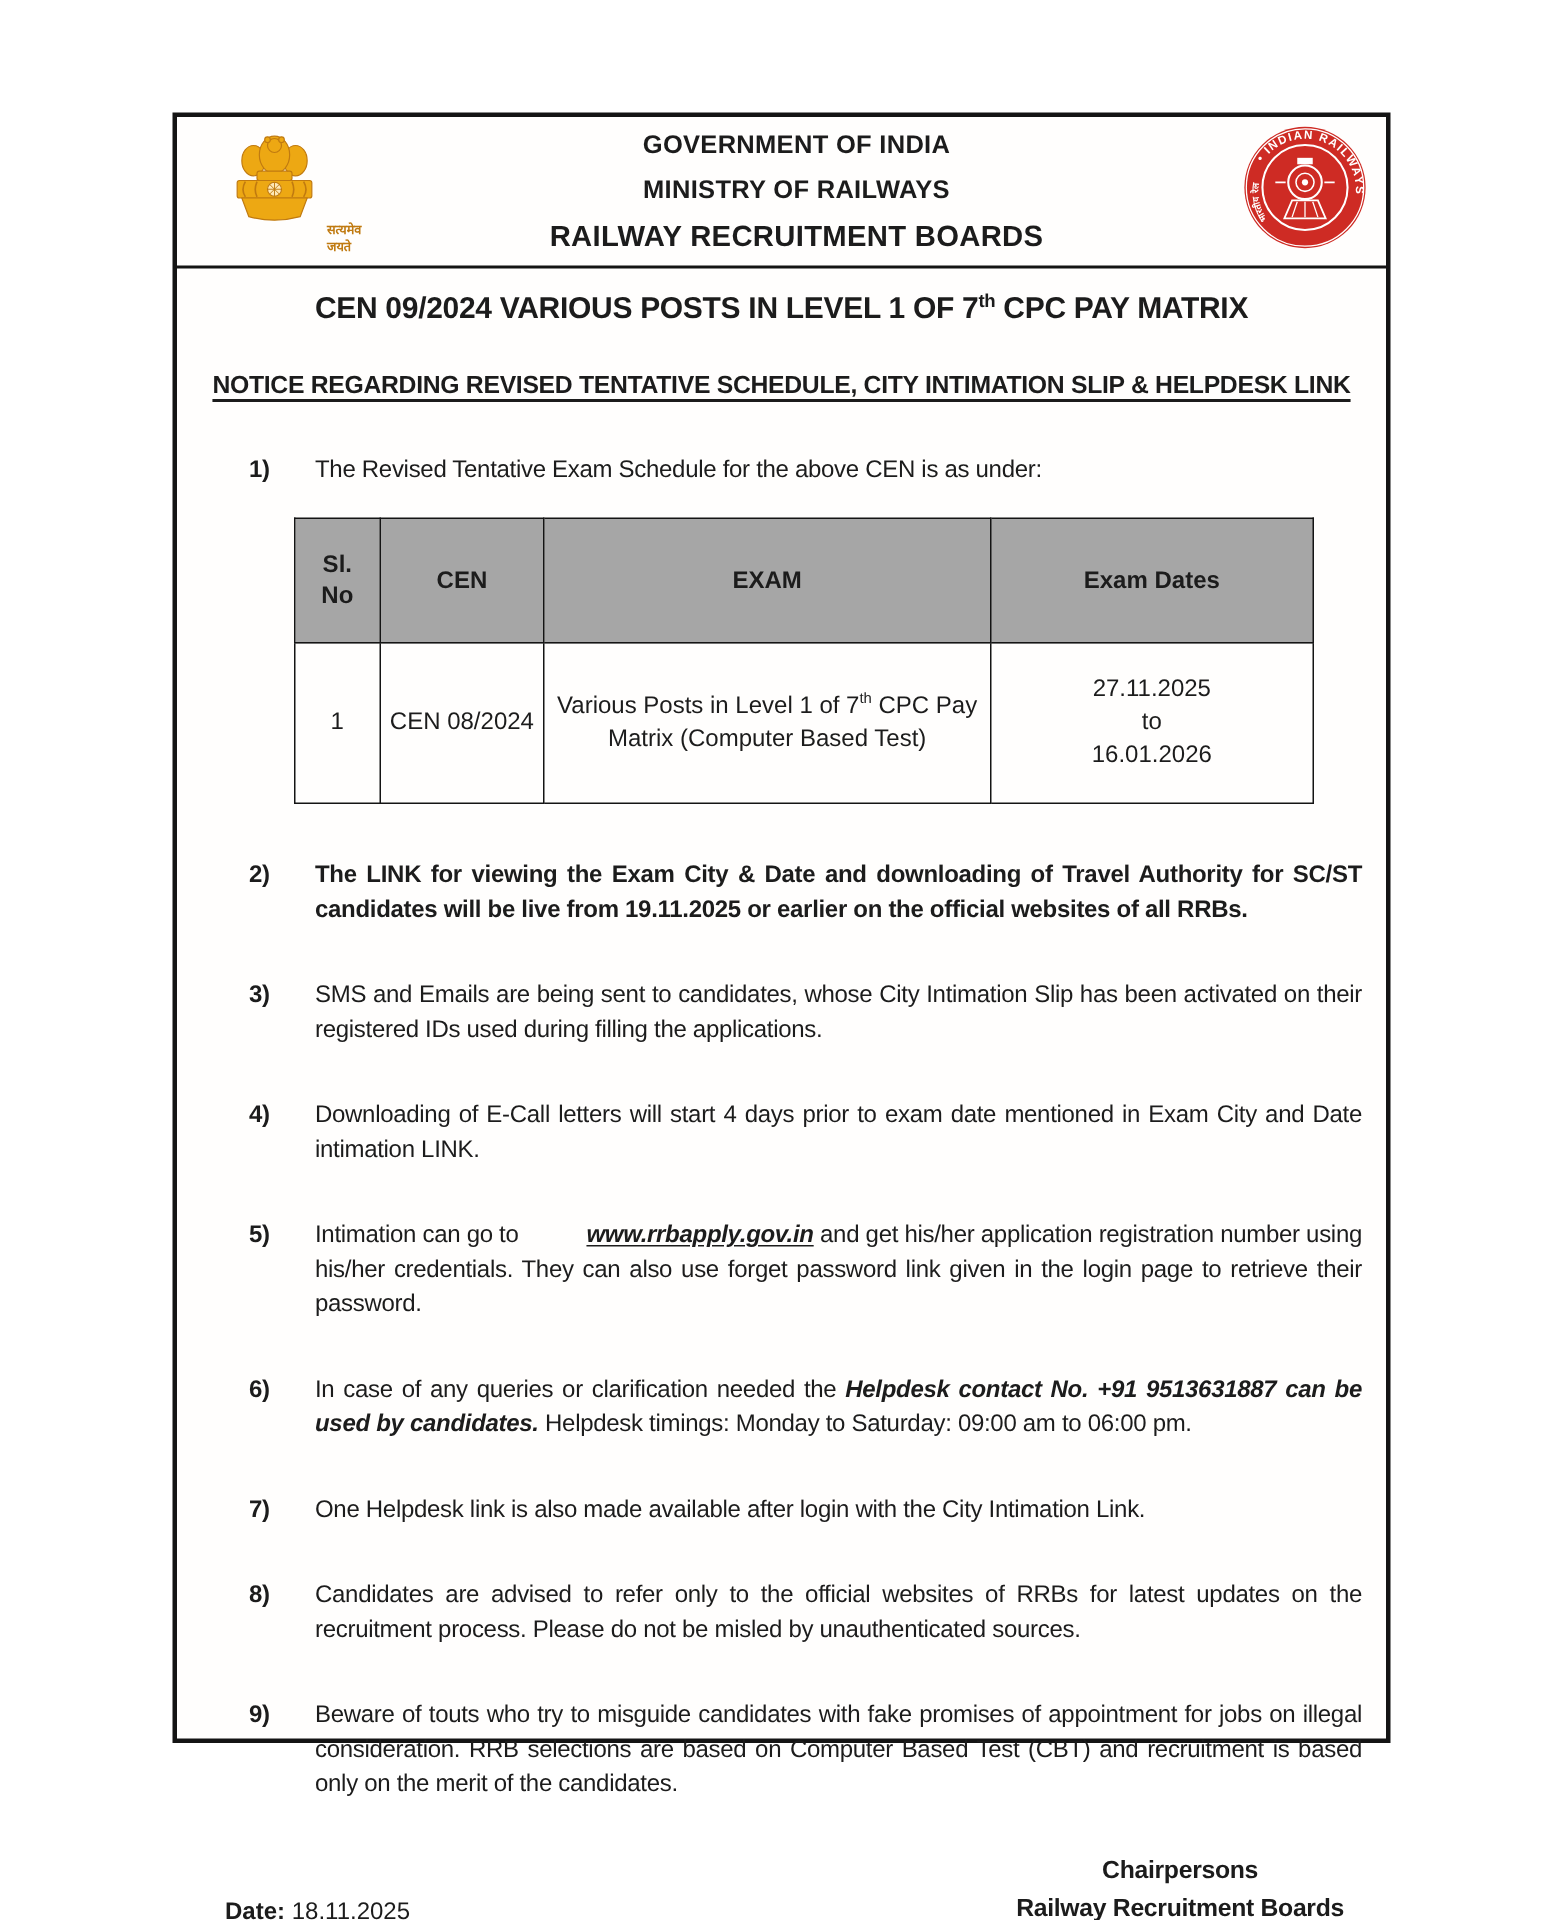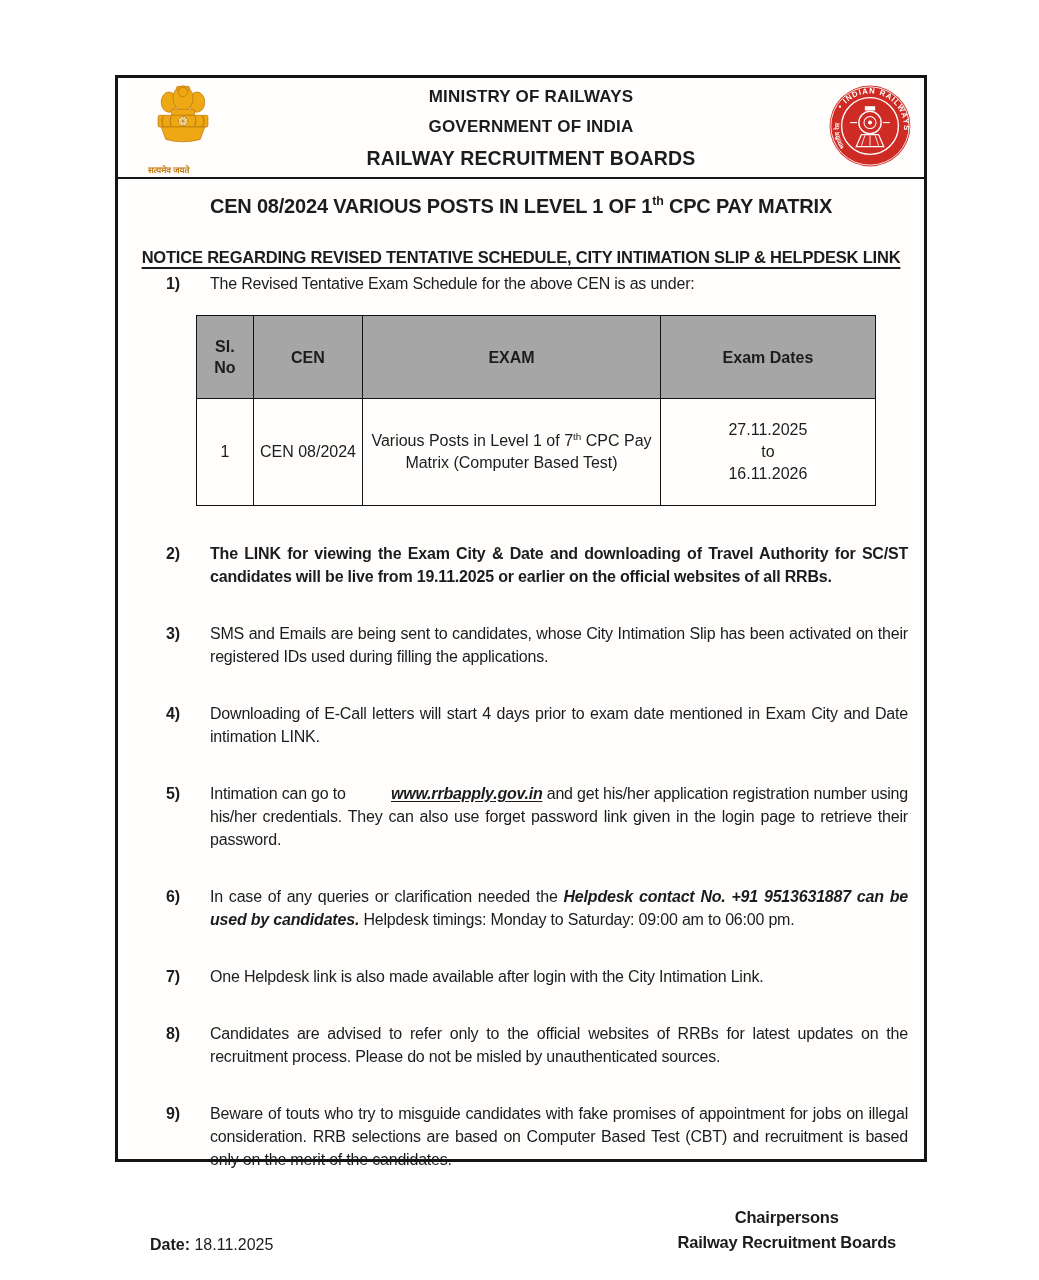--- a/index.html
+++ b/index.html
@@ -20,21 +20,21 @@
   }
   
   .doc-header {
     height: 101px;
     border-bottom: 2.5px solid #141414;
     display: flex;
     align-items: center;
     padding: 0 8px 0 30px;
   }
   .emblem-wrap {
-    width: 90px; display: flex; flex-direction: column; align-items: flex-start;
+    width: 90px; display: flex; flex-direction: row; align-items: flex-end;
     flex: 0 0 auto;
   }
   .header-center {
     flex: 1 1 auto;
     text-align: center;
     font-weight: bold;
     letter-spacing: 0.2px;
   }
   .header-center .org-line { font-size: 17px; line-height: 30px; }
   .header-center .org-line.big { font-size: 19.5px; line-height: 32px; }
@@ -47,20 +47,21 @@
     font-weight: bold;
     letter-spacing: -0.2px;
     margin-bottom: 24px;
   }
   .notice-heading {
     text-align: center;
     font-size: 16.5px;
     font-weight: bold;
     letter-spacing: -0.2px;
     line-height: 30px;
+    margin-bottom: 30px;
   }
   .notice-heading .u {
     text-decoration: underline;
     text-underline-offset: 4px;
     text-decoration-thickness: 1.5px;
   }
   sup { font-size: 0.62em; vertical-align: super; line-height: 0; }
   
   .item {
     display: flex;
@@ -161,22 +162,22 @@
             <line x1="39" y1="51.5" x2="51" y2="51.5"></line>
             <line x1="40.8" y1="47.3" x2="49.2" y2="55.7"></line>
             <line x1="49.2" y1="47.3" x2="40.8" y2="55.7"></line>
           </g>
         </svg>
       </span>
       <div class="emblem-caption">सत्यमेव जयते</div>
     </div>
 
     <div class="header-center">
+      <div class="org-line">GOVERNMENT OF INDIA</div>
       <div class="org-line">MINISTRY OF RAILWAYS</div>
-      <div class="org-line">GOVERNMENT OF INDIA</div>
       <div class="org-line big">RAILWAY RECRUITMENT BOARDS</div>
     </div>
 
     <div class="rail-logo-wrap">
       <span>
         <svg width="86" height="86" viewBox="0 0 100 100" aria-hidden="true">
           <circle cx="50" cy="50" r="47" fill="#ce2b24"></circle>
           <circle cx="50" cy="50" r="45.5" fill="none" stroke="#ffffff" stroke-width="1"></circle>
           <circle cx="50" cy="50" r="33" fill="none" stroke="#ffffff" stroke-width="1.6"></circle>
           <defs>
@@ -202,21 +203,21 @@
             <rect x="44" y="27" width="12" height="5" fill="#ffffff"></rect>
           </g>
         </svg>
       </span>
     </div>
   </div>
 
   <div class="doc-body">
 
     <div class="doc-title">
-      <span>CEN 08/2024 VARIOUS POSTS IN LEVEL 1 OF 1</span><sup>th</sup><span> CPC PAY MATRIX</span>
+      <span>CEN 09/2024 VARIOUS POSTS IN LEVEL 1 OF 7</span><sup>th</sup><span> CPC PAY MATRIX</span>
     </div>
 
     <div class="notice-heading">
       <span class="u">NOTICE REGARDING REVISED TENTATIVE SCHEDULE, CITY INTIMATION SLIP &amp; HELPDESK LINK</span><br>
     </div>
 
     <div class="item" style="margin-bottom:0;">
       <span class="item-num">1)</span>
       <div class="item-text">The Revised Tentative Exam Schedule for the above CEN is as under:</div>
     </div>
@@ -232,21 +233,21 @@
           </tr>
         </thead>
         <tbody>
           <tr>
             <td>1</td>
             <td>CEN 08/2024</td>
             <td><span>Various Posts in Level 1 of 7</span><sup>th</sup><span> CPC Pay Matrix (Computer Based Test)</span></td>
             <td>
               <div>27.11.2025</div>
               <div>to</div>
-              <div>16.11.2026</div>
+              <div>16.01.2026</div>
             </td>
           </tr>
         </tbody>
       </table>
     </div>
 
     <div id="notice-items">
         <div class="item">
           <span class="item-num">2)</span>
           <div class="item-text"><span class="seg-bold">The LINK for viewing the Exam City &amp; Date and downloading of Travel Authority for SC/ST candidates will be live from 19.11.2025 or earlier on the official websites of all RRBs.</span></div>

